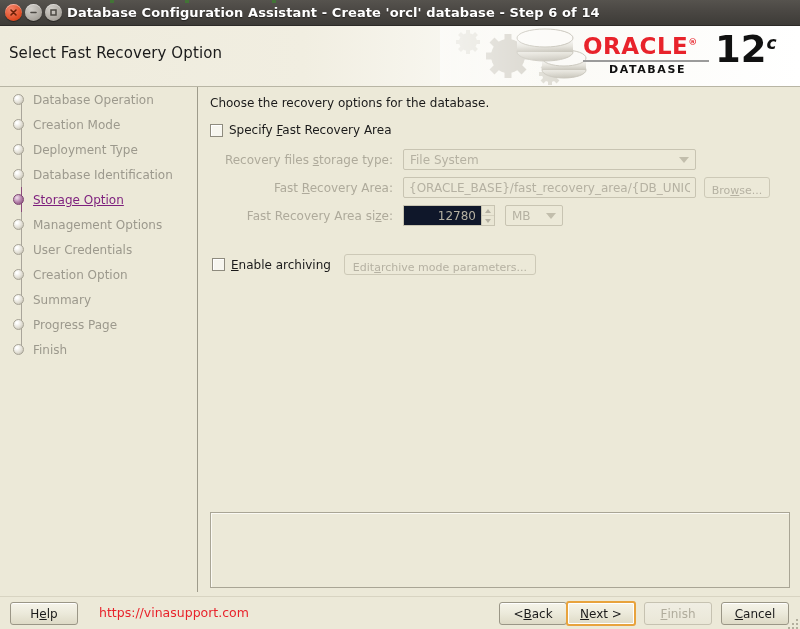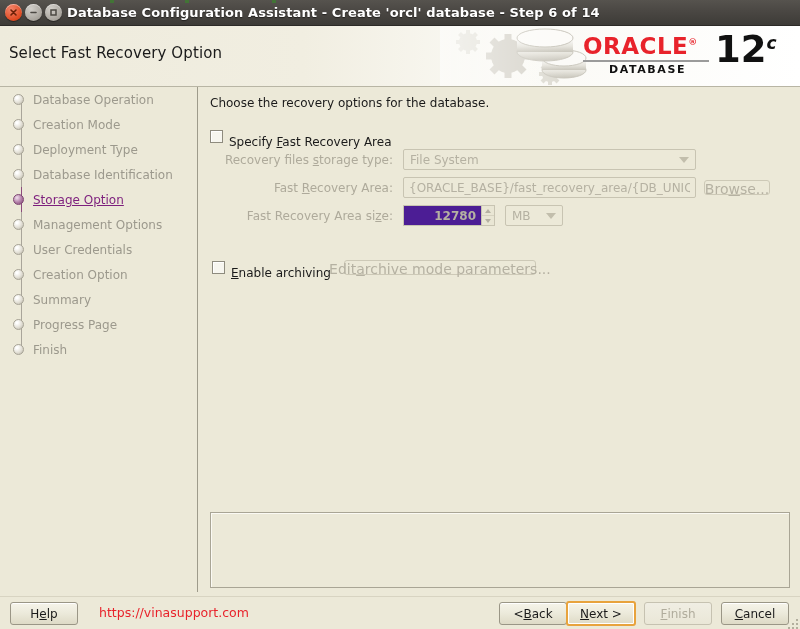--- a/index.html
+++ b/index.html
@@ -152,21 +152,21 @@
     font-size: 12px; color: #1a1a1a;
   }
   .chk-row { position: absolute; display: flex; align-items: center; }
   .chk {
     width: 13px; height: 13px; box-sizing: border-box;
     background: #f7f6ef;
     border: 1px solid #8e8b7e;
     box-shadow: inset 1px 1px 0 #ffffff;
     margin-right: 6px; flex: none;
   }
-  .chk-label { font-size: 12px; color: #1a1a1a; white-space: nowrap; margin-top: 12px; }
+  .chk-label { font-size: 12px; color: #1a1a1a; white-space: nowrap; }
   .mn { text-decoration: underline; }
 
   .frow { position: absolute; display: flex; align-items: center; }
   .flabel {
     font-size: 12px; color: #aeaa9b; text-align: right;
     white-space: nowrap;
   }
   .field {
     background: #ece9d8;
     border: 1px solid #c8c4b2;
@@ -182,32 +182,32 @@
   .caret {
     width: 0; height: 0;
     border-left: 5px solid transparent;
     border-right: 5px solid transparent;
     border-top: 6px solid #c2beac;
     margin-left: 8px;
   }
   .textfield { height: 21px; padding: 0 5px; }
   .textfield .val { color: #b5b1a2; white-space: nowrap; overflow: hidden; }
   .btn-dim {
-    height: 15px; padding: 0 10px;
+    height: 21px; padding: 0 10px;
     border: 1px solid #cdc9b7; border-radius: 3px;
-    background: #ece9d8; color: #b5b1a2; font-size: 14px;
-    display: flex; align-items: flex-start; justify-content: center;
+    background: #ece9d8; color: #b5b1a2; font-size: 11px;
+    display: flex; align-items: flex-end; justify-content: center;
     box-sizing: border-box; white-space: nowrap;
   }
   .spinner { height: 21px; display: flex; align-items: stretch; }
   .spinner .sbox {
     width: 78px; border: 1px solid #c8c4b2; border-right: none;
-    background: #4c1d95; color: #b5b1a2;
+    background: #0f172a; color: #b5b1a2;
     display: flex; align-items: center; justify-content: flex-end;
-    padding-right: 5px; box-sizing: border-box; font-size: 12px; font-weight: bold;
+    padding-right: 5px; box-sizing: border-box; font-size: 12px;
   }
   .spinner .sarrows {
     width: 14px; border: 1px solid #c8c4b2;
     background: #e9e6d4; box-sizing: border-box;
     display: flex; flex-direction: column;
   }
   .sarr { flex: 1; display: flex; align-items: center; justify-content: center; }
   .sarr:first-child { border-bottom: 1px solid #d6d2c0; }
   .tri-up {
     width:0;height:0;border-left:3px solid transparent;border-right:3px solid transparent;

